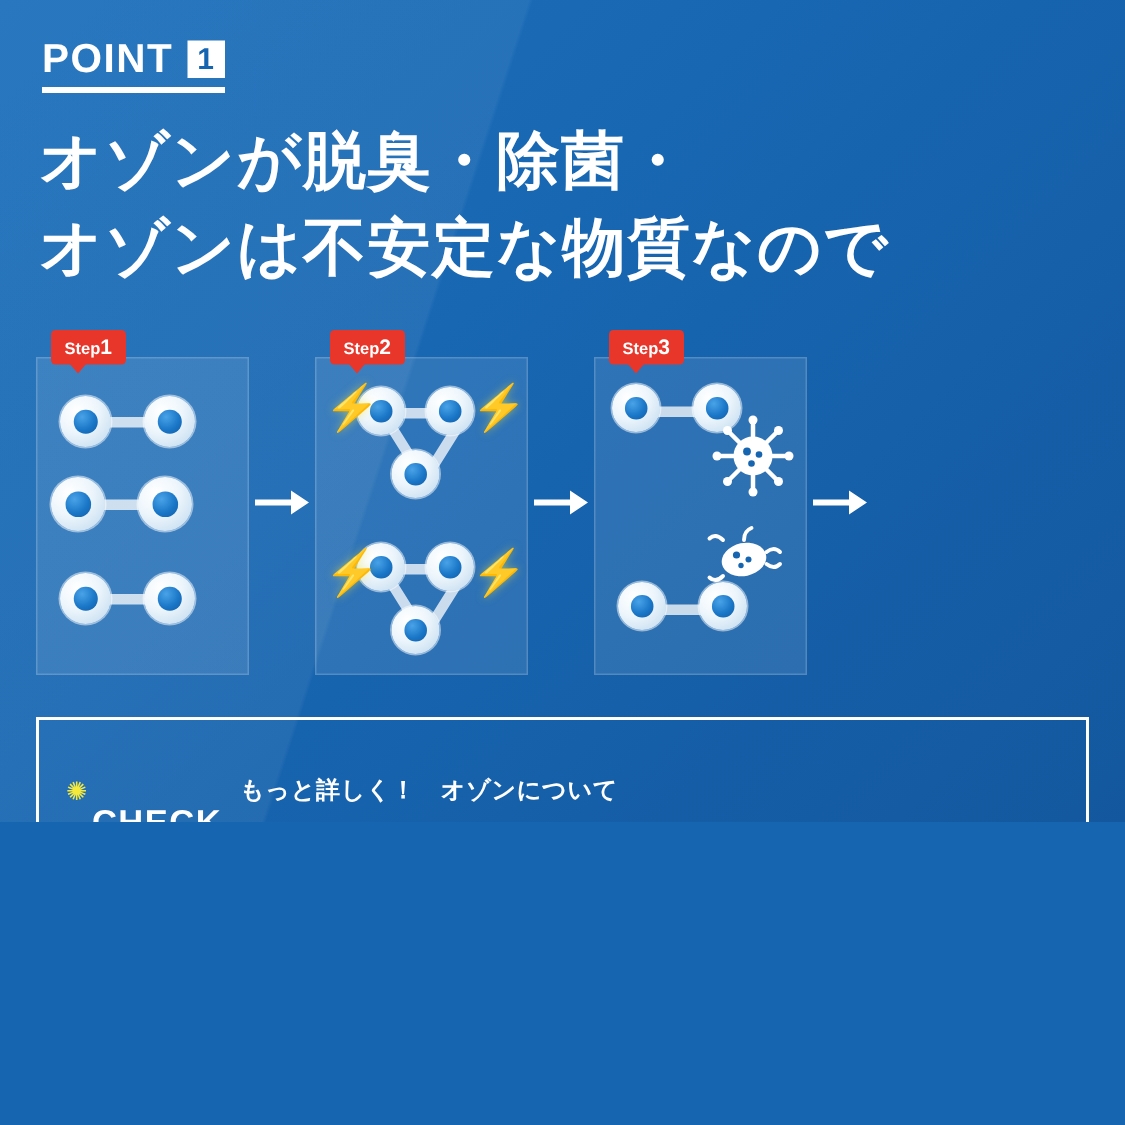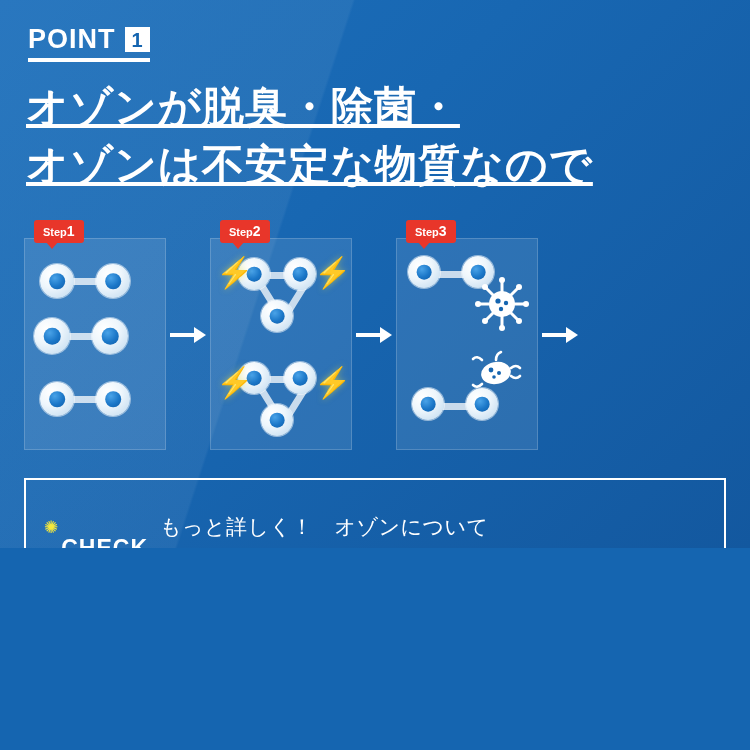--- a/index.html
+++ b/index.html
@@ -66,21 +66,20 @@
   .headline {
     position: absolute;
     left: 26px;
     top: 78px;
     width: 700px;
     color: #ffffff;
     font-size: 42px;
     font-weight: bold;
     line-height: 1.38;
     letter-spacing: 1px;
-    text-decoration: underline;
   }
 
   
   .steps {
     position: absolute;
     left: 24px;
     top: 220px;
     width: 702px;
     height: 245px;
     display: flex;
@@ -222,22 +221,22 @@
   .check-label {
     color: #ffffff;
     font-size: 23px;
     font-weight: bold;
     letter-spacing: 1px;
     line-height: 1;
     margin-top: 43px;
   }
   .check-title {
     color: #ffffff;
-    font-size: 21px;
-    font-weight: normal;
+    font-size: 16px;
+    font-weight: bold;
     letter-spacing: 0.5px;
   }
   .check-body {
     color: #ffffff;
     font-size: 15.5px;
     font-weight: bold;
     line-height: 1.72;
     letter-spacing: 0.2px;
   }
 </style>

